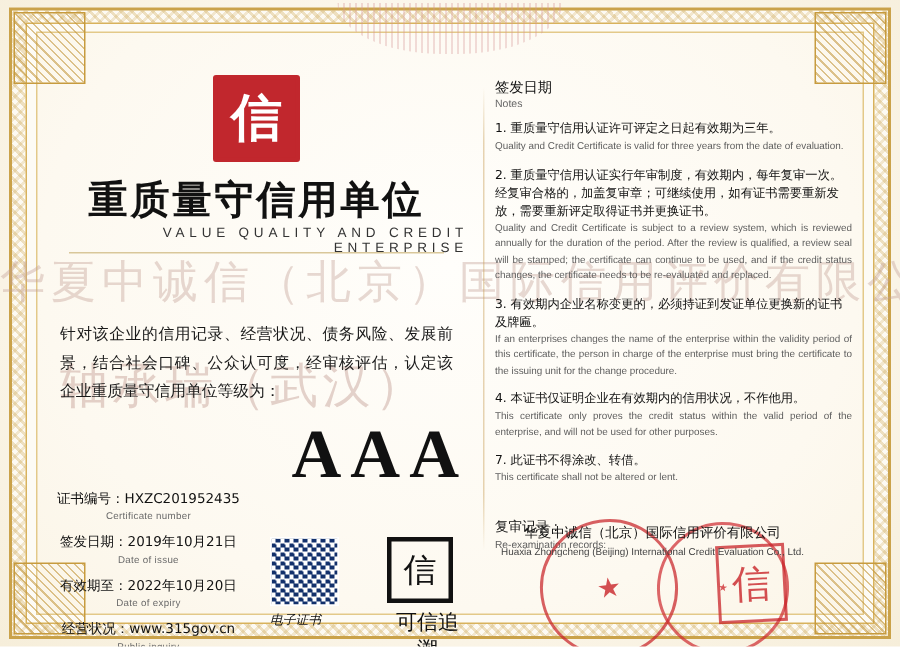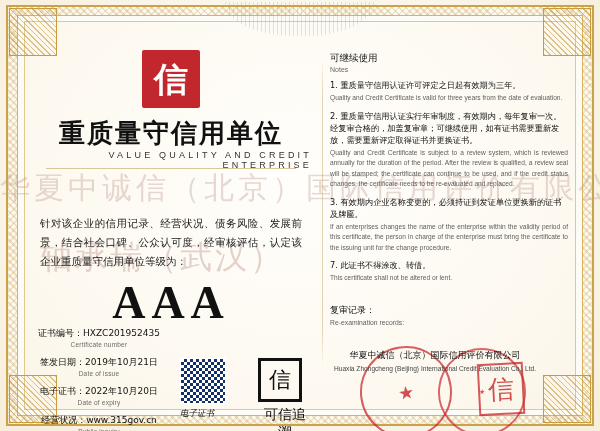--- a/index.html
+++ b/index.html
@@ -111,21 +111,21 @@
     background:#d9c79a;
   }
 
   .body-cn{
     position:absolute;left:10px;right:10px;top:186px;
     font-size:10.5px;line-height:19px;color:#1a1a1a;
     font-family:"DejaVu Sans", sans-serif;
     text-align:justify;
   }
   .grade{
-    position:absolute;left:0;right:0;top:248px;text-align:center;
+    position:absolute;left:0;right:0;top:248px;text-align:right;
     font-size:46px;font-weight:bold;color:#111;letter-spacing:6px;
     font-family:"Liberation Serif", serif;
   }
 
   .fields{
     position:absolute;left:8px;top:300px;font-size:8.5px;color:#222;
   }
   .field{margin-bottom:7px;line-height:11px;text-align:center;}
   .field .cn{font-size:9px;color:#111;font-family:"DejaVu Sans", sans-serif;}
   .field .en{font-size:6.5px;color:#6b6b6b;letter-spacing:.2px;}
@@ -228,21 +228,21 @@
       <div class="fields">
         <div class="field">
           <div class="cn">证书编号：HXZC201952435</div>
           <div class="en">Certificate number</div>
         </div>
         <div class="field">
           <div class="cn">签发日期：2019年10月21日</div>
           <div class="en">Date of issue</div>
         </div>
         <div class="field">
-          <div class="cn">电子证书：2022年10月20日</div>
+          <div class="cn">有效期至：2022年10月20日</div>
           <div class="en">Date of expiry</div>
         </div>
         <div class="field">
           <div class="cn">经营状况：www.315gov.cn</div>
           <div class="en">Public inquiry</div>
         </div>
       </div>
 
       <div class="qr-block">
         <div class="qr"></div>
@@ -250,34 +250,38 @@
       </div>
 
       <div class="trace-block">
         <div class="trace">信</div>
         <div class="trace-label">可信追溯</div>
       </div>
 
     </div>
 
     <div class="right">
-      <div class="notes-title">可继续使用</div>
+      <div class="notes-title">签发日期</div>
       <div class="notes-title-en">Notes</div>
 
       <div>
         <div class="note-cn">1. 重质量守信用认证许可评定之日起有效期为三年。</div>
         <div class="note-en">Quality and Credit Certificate is valid for three years from the date of evaluation.</div>
       </div>
       <div>
         <div class="note-cn">2. 重质量守信用认证实行年审制度，有效期内，每年复审一次。经复审合格的，加盖复审章；可继续使用，如有证书需要重新发放，需要重新评定取得证书并更换证书。</div>
         <div class="note-en">Quality and Credit Certificate is subject to a review system, which is reviewed annually for the duration of the period. After the review is qualified, a review seal will be stamped; the certificate can continue to be used, and if the credit status changes, the certificate needs to be re-evaluated and replaced.</div>
       </div>
       <div>
         <div class="note-cn">3. 有效期内企业名称变更的，必须持证到发证单位更换新的证书及牌匾。</div>
         <div class="note-en">If an enterprises changes the name of the enterprise within the validity period of this certificate, the person in charge of the enterprise must bring the certificate to the issuing unit for the change procedure.</div>
+      </div>
+      <div>
+        <div class="note-cn">4. 本证书仅证明企业在有效期内的信用状况，不作他用。</div>
+        <div class="note-en">This certificate only proves the credit status within the valid period of the enterprise, and will not be used for other purposes.</div>
       </div>
       <div>
         <div class="note-cn">7. 此证书不得涂改、转借。</div>
         <div class="note-en">This certificate shall not be altered or lent.</div>
       </div>
 
       <div class="reexam">
         <div class="cn">复审记录：</div>
         <div class="en">Re-examination records:</div>
       </div>

